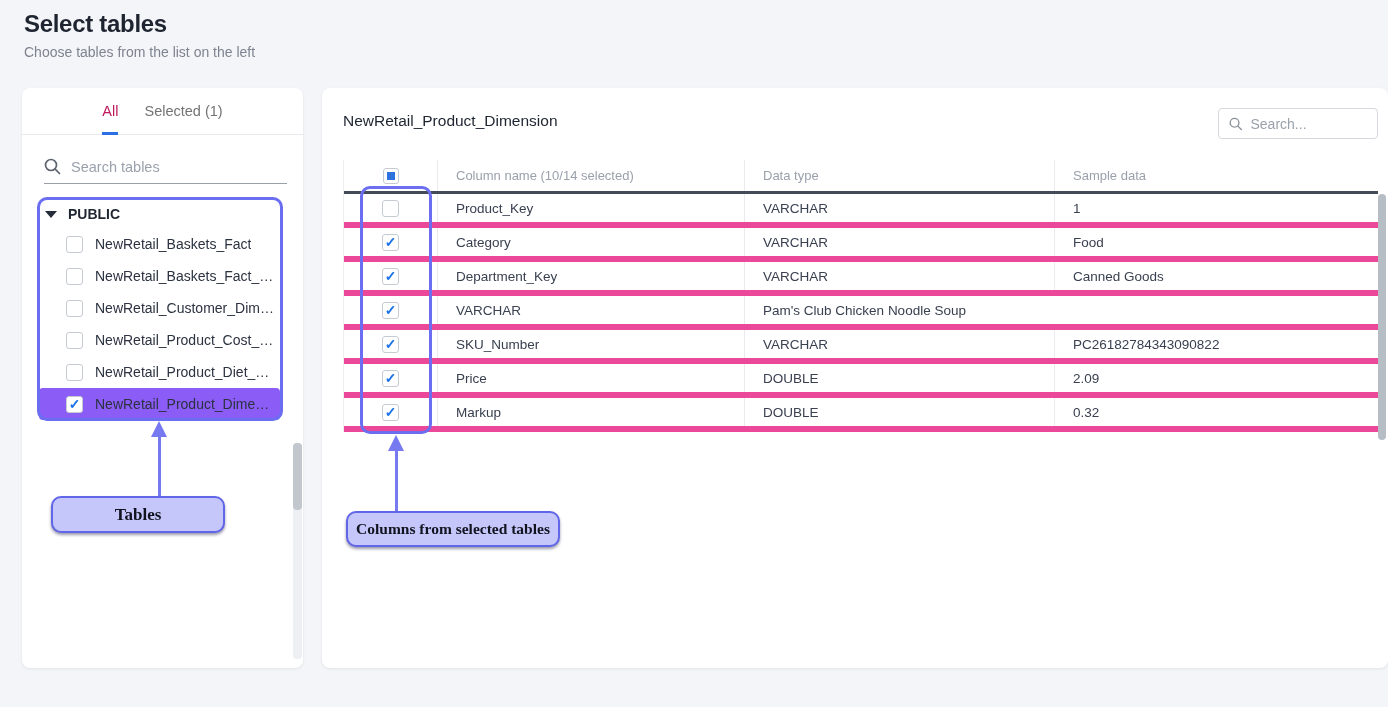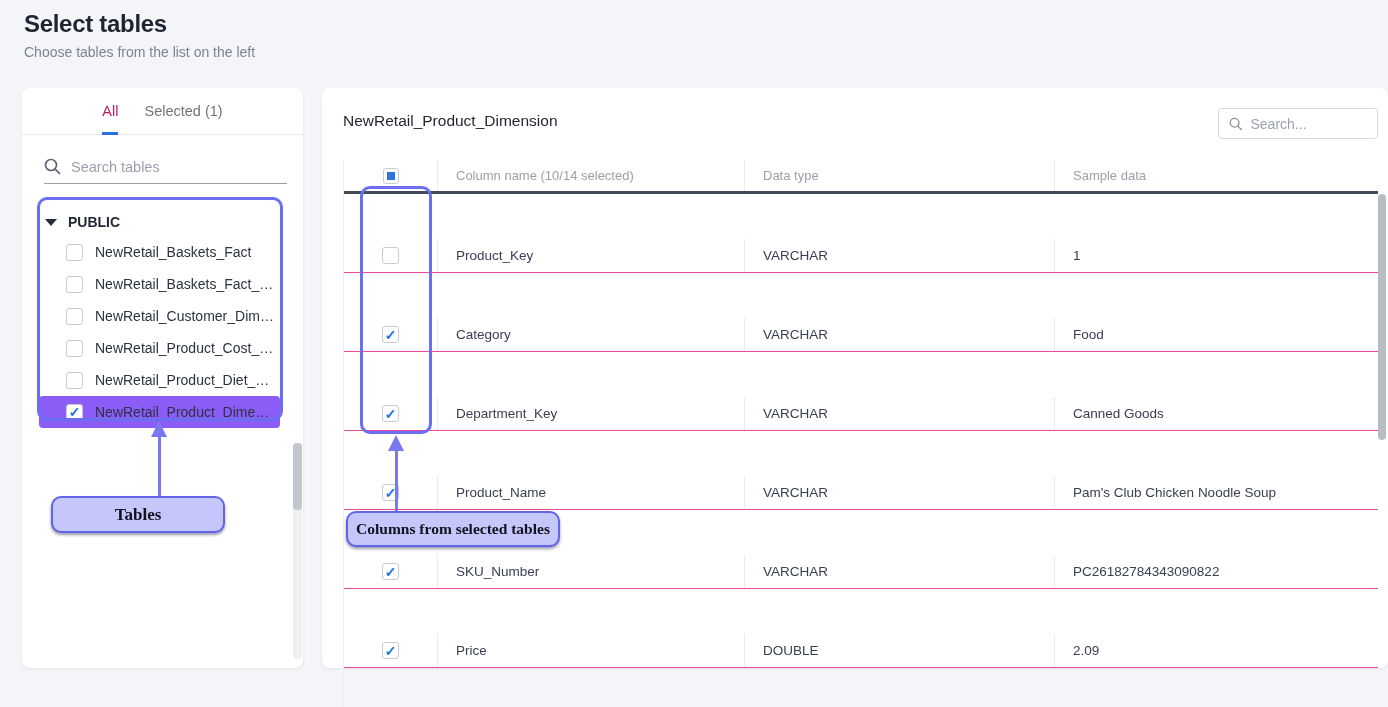--- a/index.html
+++ b/index.html
@@ -26,21 +26,21 @@
   .tab.active { color:#be185d; border-bottom-color:#2b6fe4; }
 
   
   .side-search { position:absolute; top:62px; left:22px; right:16px; height:34px; display:flex; align-items:center; gap:10px; border-bottom:1px solid #9aa0aa; }
   .side-search svg { flex:0 0 auto; }
   .side-search input { border:0; outline:0; width:100%; font-family:"Liberation Sans",sans-serif; font-size:14.5px; color:#2b3240; background:transparent; }
   .side-search input::placeholder { color:#9ba1ac; }
 
   
   .tree { position:absolute; top:112px; left:0; right:0; }
-  .schema-row { height:28px; display:flex; align-items:center; padding-left:23px; gap:11px; cursor:pointer;margin-top:8px; }
+  .schema-row { height:28px; display:flex; align-items:center; padding-left:23px; gap:11px; cursor:pointer; }
   .caret { width:0; height:0; border-left:6px solid transparent; border-right:6px solid transparent; border-top:7px solid #252c3a; }
   .schema-name { font-size:14px; font-weight:700; color:#1e2430; }
   .titem { height:32px; display:flex; align-items:center; gap:12px; margin:0 23px 0 17px; padding-left:27px; border-radius:4px; cursor:pointer; }
   .titem.sel { background:#8b5cf6; }
   .tlabel { font-size:14px; color:#2b3240; white-space:nowrap; overflow:hidden; }
 
   
   .cb { width:17px; height:17px; flex:0 0 auto; background:#fff; border:1px solid #c6cbd2; border-radius:3px; display:flex; align-items:center; justify-content:center; cursor:pointer; }
   .cb.checked::after { content:"\2713"; color:#1a73e8; font-size:14px; font-weight:700; line-height:1; }
   .cb.indet { width:16px; height:16px; }
@@ -53,21 +53,21 @@
 
   
   .tbl-title { position:absolute; left:21px; top:24px; font-size:15.5px; color:#1e2430; }
   .main-search { position:absolute; left:896px; top:20px; width:160px; height:31px; border:1px solid #d5d8dd; border-radius:4px; display:flex; align-items:center; gap:8px; padding:11px 10px; background:#fff; }
   .main-search input { border:0; outline:0; width:100%; font-family:"Liberation Sans",sans-serif; font-size:14px; color:#2b3240; background:transparent; }
   .main-search input::placeholder { color:#9aa1ab; }
 
   .dtable { position:absolute; left:21px; top:72px; width:1035px; border-left:1px solid #eceef1; }
   .hrow, .trow { display:grid; grid-template-columns:93px 307px 310px 1fr; align-items:center; height:34px; }
   .hrow { border-bottom:3px solid #434b59; }
-  .trow { border-bottom:1px solid #ec4899;margin-top:45px; }
+  .trow { border-bottom:6px solid #ec4899; }
   .c0 { display:flex; justify-content:center; align-items:center; height:100%; }
   .c1,.c2,.c3 { padding-left:18px; height:100%; display:flex; align-items:center; border-left:1px solid #e9ebee; font-size:13.5px; color:#394050; }
   .hrow .c1,.hrow .c2,.hrow .c3 { color:#9aa1ab; font-size:13px; }
 
   .col-outline { position:absolute; left:38px; top:98px; width:72px; height:248px; border:3px solid #6b6ef0; border-radius:10px; pointer-events:none; }
   .main-thumb { position:absolute; left:1056px; top:106px; width:8px; height:246px; background:#b7bdc5; border-radius:4px; cursor:pointer; }
 
   
   .ann-box { position:absolute; background:#c5c7fa; border:2px solid #6165e8; border-radius:10px; display:flex; align-items:center; justify-content:center; font-family:"Liberation Serif", serif; font-weight:700; color:#11131f; box-shadow:0 2px 3px rgba(30,30,70,.45); white-space:nowrap; }
   .ann-tables { left:51px; top:496px; width:174px; height:37px; font-size:17px; }
@@ -187,21 +187,20 @@
           </div>
     <div class="c1">Department_Key</div>
     <div class="c2">VARCHAR</div>
     <div class="c3">Canned Goods</div>
   </div>
 
   <div class="trow">
     <div class="c0">
             <span class="cb checked"></span>
           </div>
-    <div class="c1">Product_Name</div>
     <div class="c2">VARCHAR</div>
     <div class="c3">Pam's Club Chicken Noodle Soup</div>
   </div>
 
   <div class="trow">
     <div class="c0">
             <span class="cb checked"></span>
           </div>
     <div class="c1">SKU_Number</div>
     <div class="c2">VARCHAR</div>

